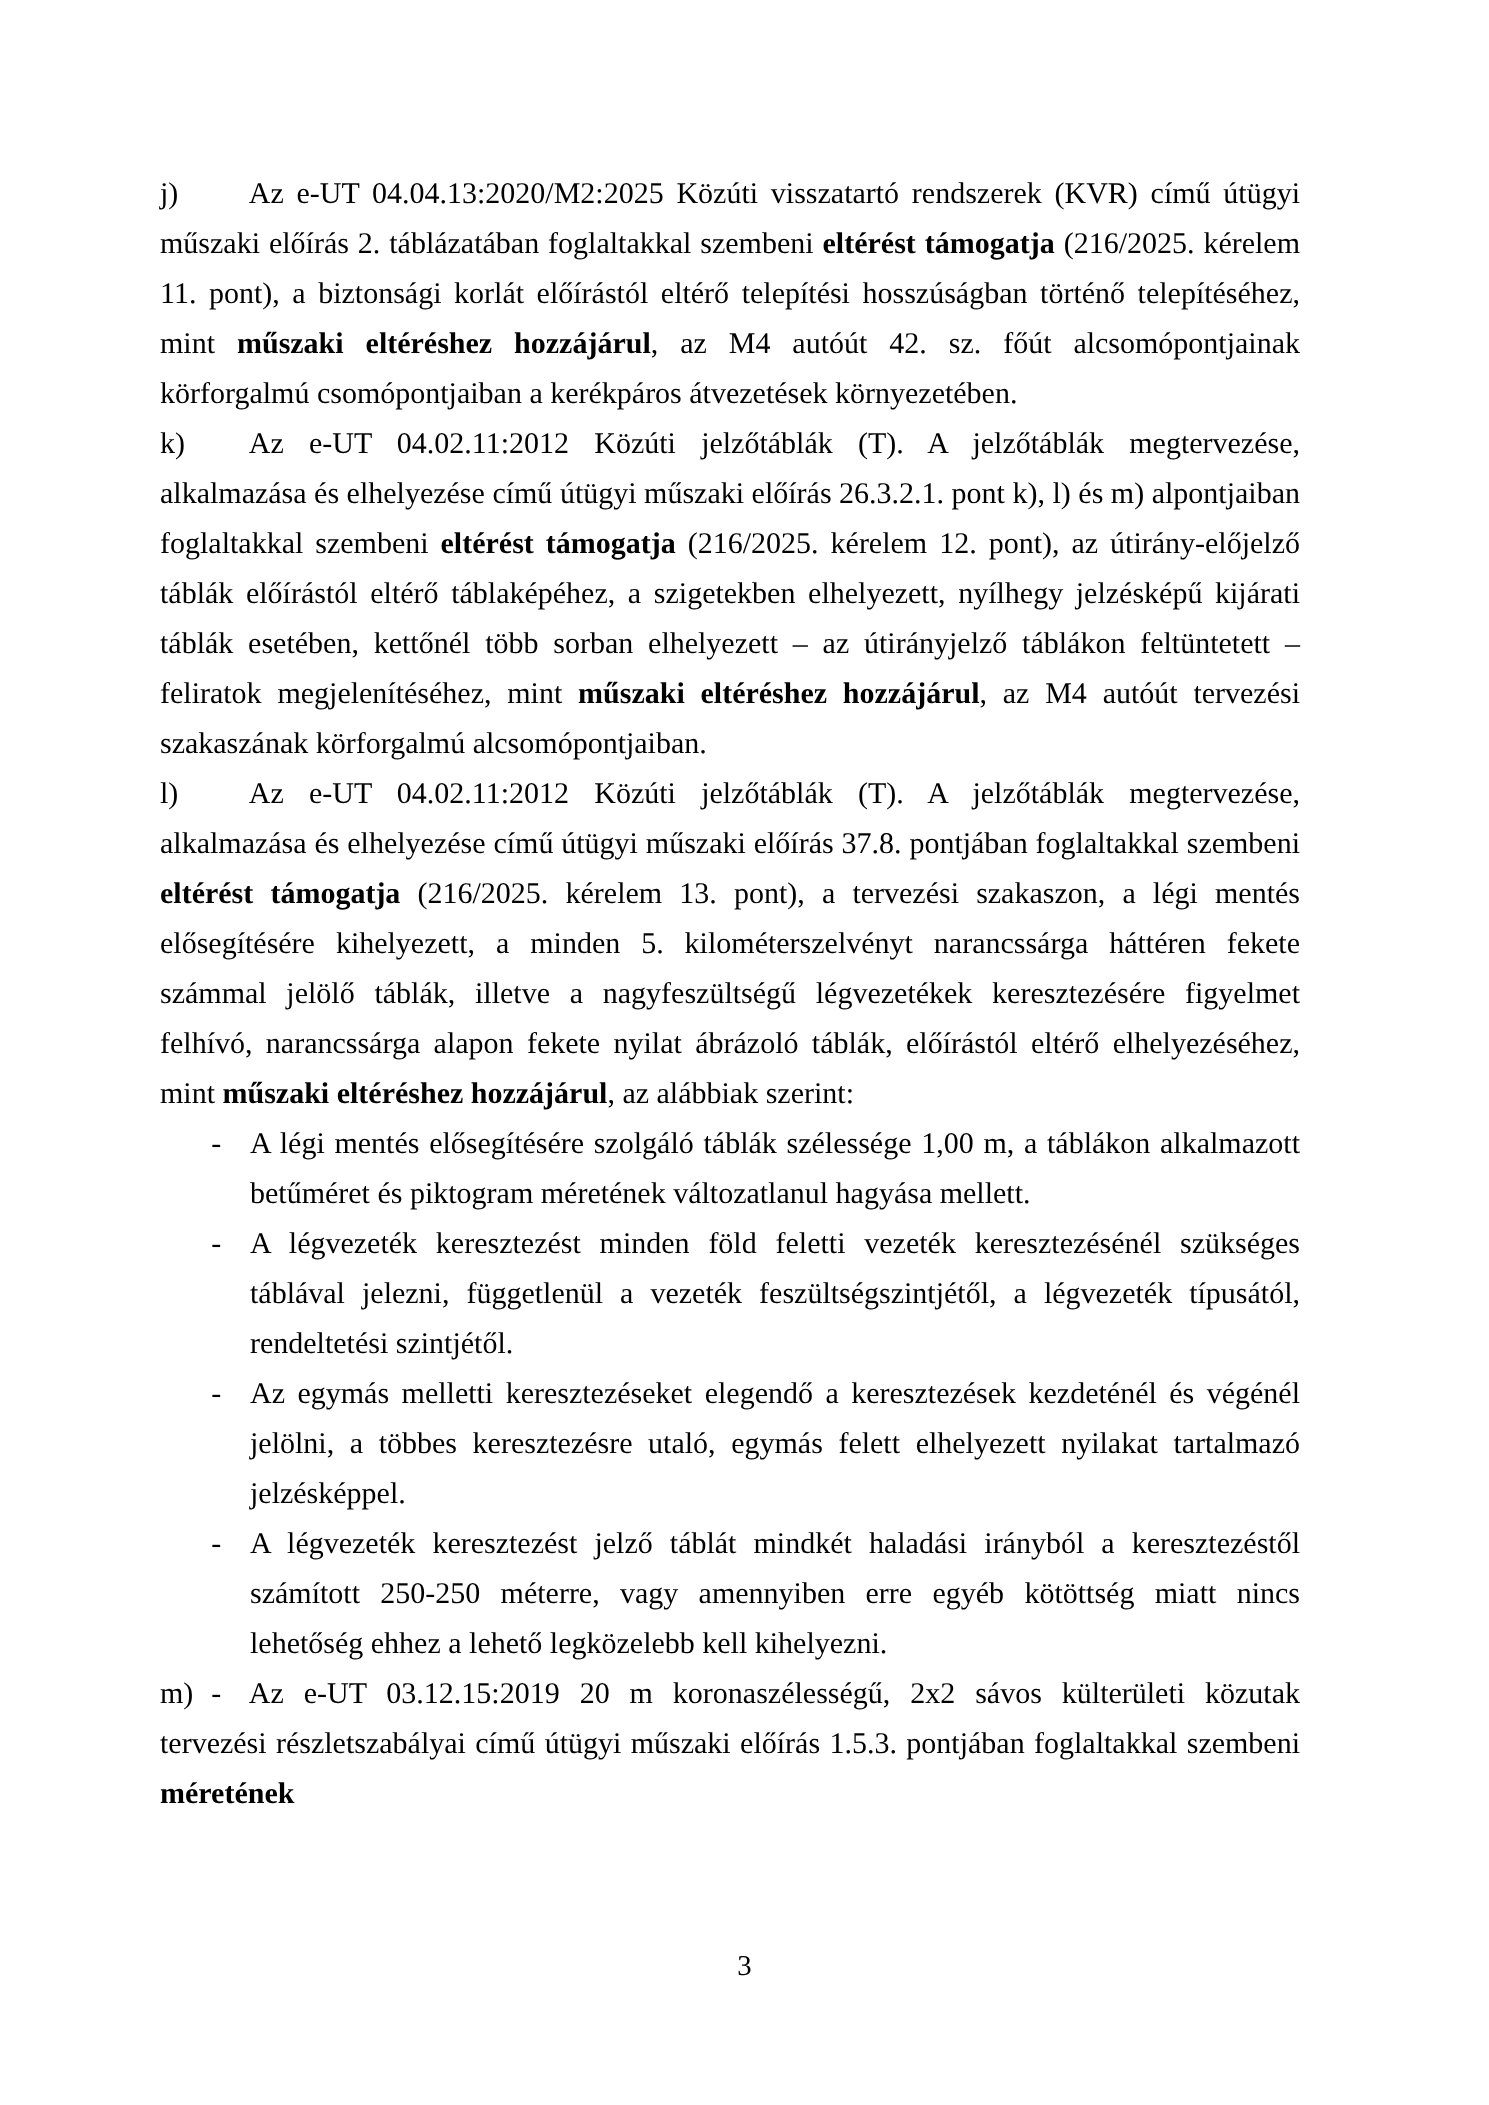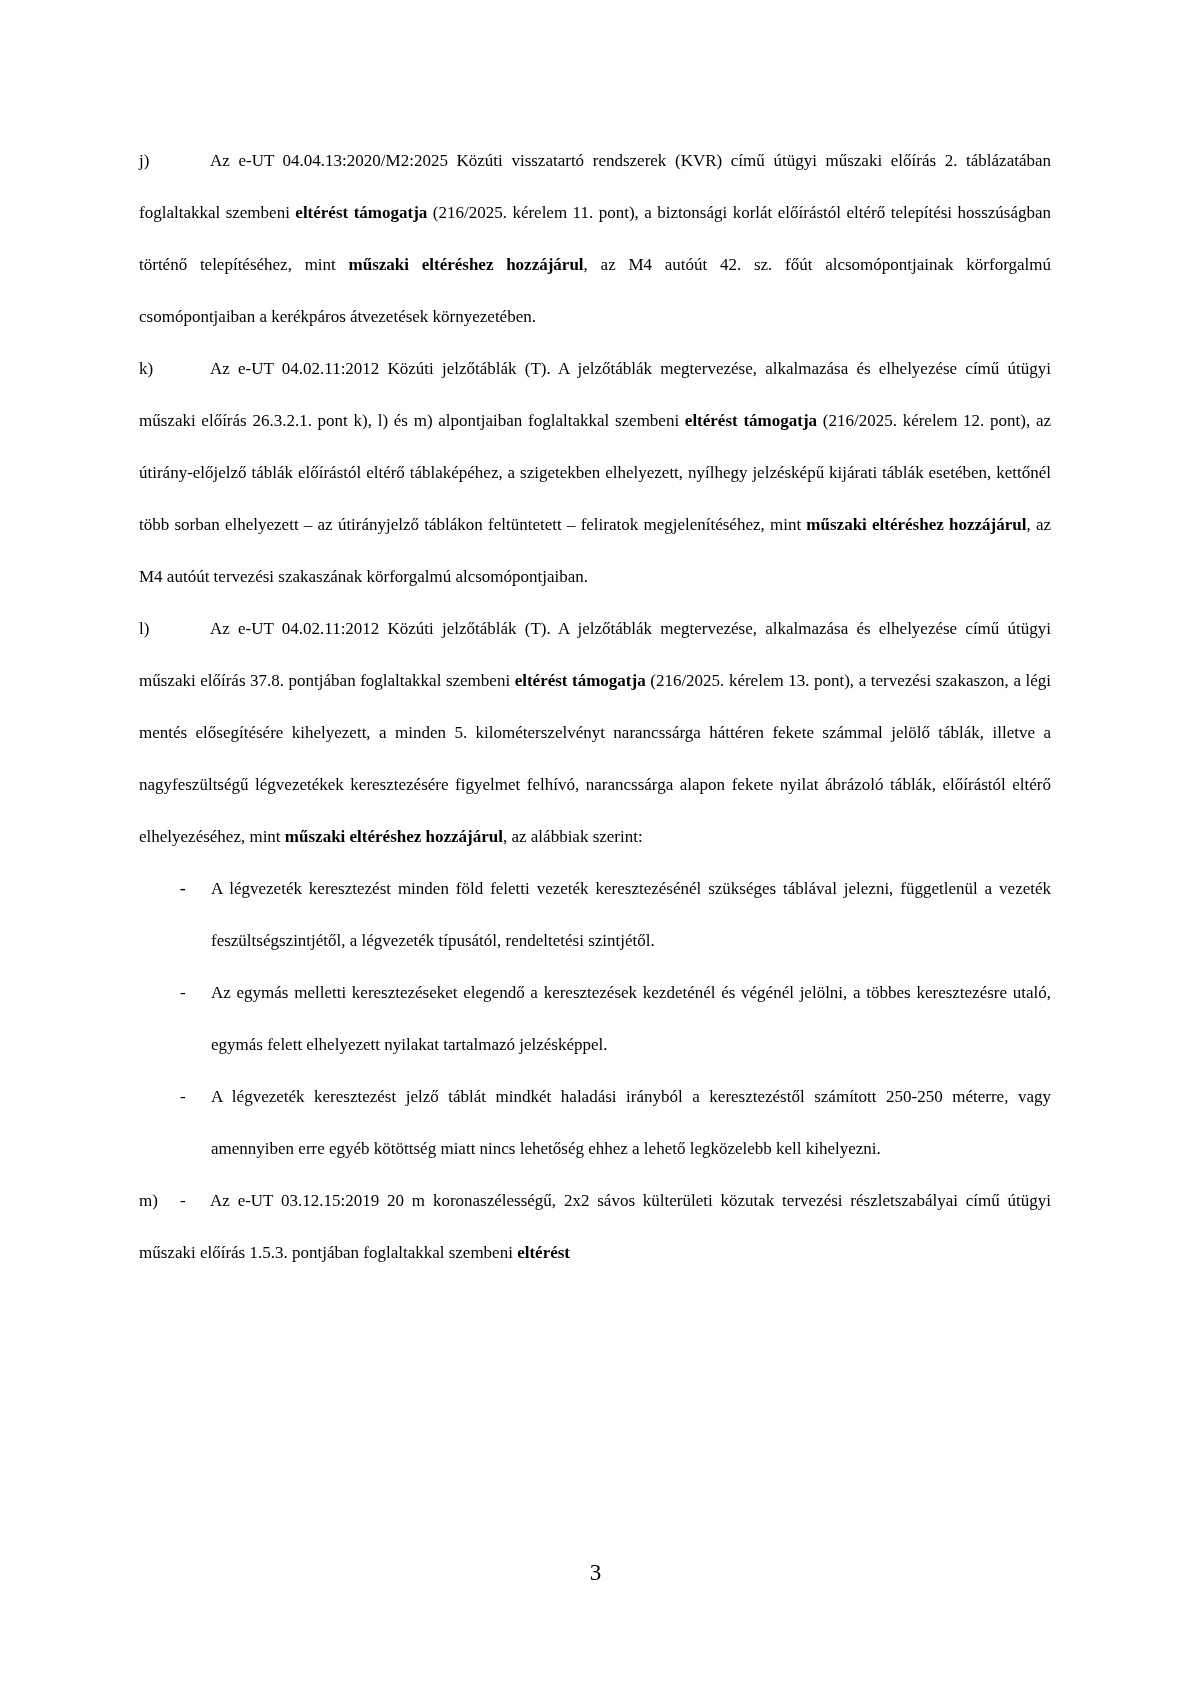--- a/index.html
+++ b/index.html
@@ -12,25 +12,25 @@
     color: #000000;
     -webkit-font-smoothing: antialiased;
   }
   .page {
     position: absolute;
     inset: 0;
     background: #ffffff;
   }
   .doc-body {
     position: absolute;
-    left: 139px;
+    left: 128px;
     top: 135px;
     width: 912px;
-    font-size: 17px;
-    line-height: 52px;
+    font-size: 24px;
+    line-height: 40px;
   }
   .para {
     margin: 0;
     text-align: justify;
     text-justify: inter-word;
     hyphens: none;
   }
   .para.labeled .label {
     display: inline-block;
     width: 71px;
@@ -57,23 +57,23 @@
   }
 </style>
 </head>
 <body>
 
 <div class="page">
   <main class="doc-body" id="doc-body">
       <p class="para labeled"><span class="label">j)</span><span class="run">Az e-UT 04.04.13:2020/M2:2025 Közúti visszatartó rendszerek (KVR) című útügyi műszaki előírás 2. táblázatában foglaltakkal szembeni </span><span class="run bold">eltérést támogatja</span><span class="run"> (216/2025. kérelem 11. pont), a biztonsági korlát előírástól eltérő telepítési hosszúságban történő telepítéséhez, mint </span><span class="run bold">műszaki eltéréshez hozzájárul</span><span class="run">, az M4 autóút 42. sz. főút alcsomópontjainak körforgalmú csomópontjaiban a kerékpáros átvezetések környezetében.</span></p>
       <p class="para labeled"><span class="label">k)</span><span class="run">Az e-UT 04.02.11:2012 Közúti jelzőtáblák (T). A jelzőtáblák megtervezése, alkalmazása és elhelyezése című útügyi műszaki előírás 26.3.2.1. pont k), l) és m) alpontjaiban foglaltakkal szembeni </span><span class="run bold">eltérést támogatja</span><span class="run"> (216/2025. kérelem 12. pont), az útirány-előjelző táblák előírástól eltérő táblaképéhez, a szigetekben elhelyezett, nyílhegy jelzésképű kijárati táblák esetében, kettőnél több sorban elhelyezett – az útirányjelző táblákon feltüntetett – feliratok megjelenítéséhez, mint </span><span class="run bold">műszaki eltéréshez hozzájárul</span><span class="run">, az M4 autóút tervezési szakaszának körforgalmú alcsomópontjaiban.</span></p>
       <p class="para labeled"><span class="label">l)</span><span class="run">Az e-UT 04.02.11:2012 Közúti jelzőtáblák (T). A jelzőtáblák megtervezése, alkalmazása és elhelyezése című útügyi műszaki előírás 37.8. pontjában foglaltakkal szembeni </span><span class="run bold">eltérést támogatja</span><span class="run"> (216/2025. kérelem 13. pont),  a tervezési szakaszon, a légi mentés elősegítésére kihelyezett, a minden 5. kilométerszelvényt narancssárga háttéren fekete számmal jelölő táblák, illetve a nagyfeszültségű légvezetékek keresztezésére figyelmet felhívó, narancssárga alapon fekete nyilat ábrázoló táblák, előírástól eltérő elhelyezéséhez, mint </span><span class="run bold">műszaki eltéréshez hozzájárul</span><span class="run">, az alábbiak szerint:</span></p>
-      <p class="para bullet"><span class="marker">-</span></p>
+      <p class="para bullet"><span class="marker">-</span><span class="run">A légi mentés elősegítésére szolgáló táblák szélessége 1,00 m, a táblákon alkalmazott betűméret és piktogram méretének változatlanul hagyása mellett.</span></p>
       <p class="para bullet"><span class="marker">-</span><span class="run">A légvezeték keresztezést minden föld feletti vezeték keresztezésénél szükséges táblával jelezni, függetlenül a vezeték feszültségszintjétől, a légvezeték típusától, rendeltetési szintjétől.</span></p>
       <p class="para bullet"><span class="marker">-</span><span class="run">Az egymás melletti keresztezéseket elegendő a keresztezések kezdeténél és végénél jelölni, a többes keresztezésre utaló, egymás felett elhelyezett nyilakat tartalmazó jelzésképpel.</span></p>
       <p class="para bullet"><span class="marker">-</span><span class="run">A légvezeték keresztezést jelző táblát mindkét haladási irányból a keresztezéstől számított 250-250 méterre, vagy amennyiben erre egyéb kötöttség miatt nincs lehetőség ehhez a lehető legközelebb kell kihelyezni.</span></p>
       <p class="para bullet"><span class="marker">-</span></p>
-      <p class="para labeled"><span class="label">m)</span><span class="run">Az e-UT 03.12.15:2019 20 m koronaszélességű, 2x2 sávos külterületi közutak tervezési részletszabályai című útügyi műszaki előírás 1.5.3. pontjában foglaltakkal szembeni </span><span class="run bold">eltérést</span></p>
+      <p class="para labeled"><span class="label">m)</span><span class="run">Az e-UT 03.12.15:2019 20 m koronaszélességű, 2x2 sávos külterületi közutak tervezési részletszabályai című útügyi műszaki előírás 1.5.3. pontjában foglaltakkal szembeni </span><span class="run bold">méretének</span></p>
     </main>
   <div class="footer">
     <span>3</span>
   </div>
 </div>
 
 </body></html>

